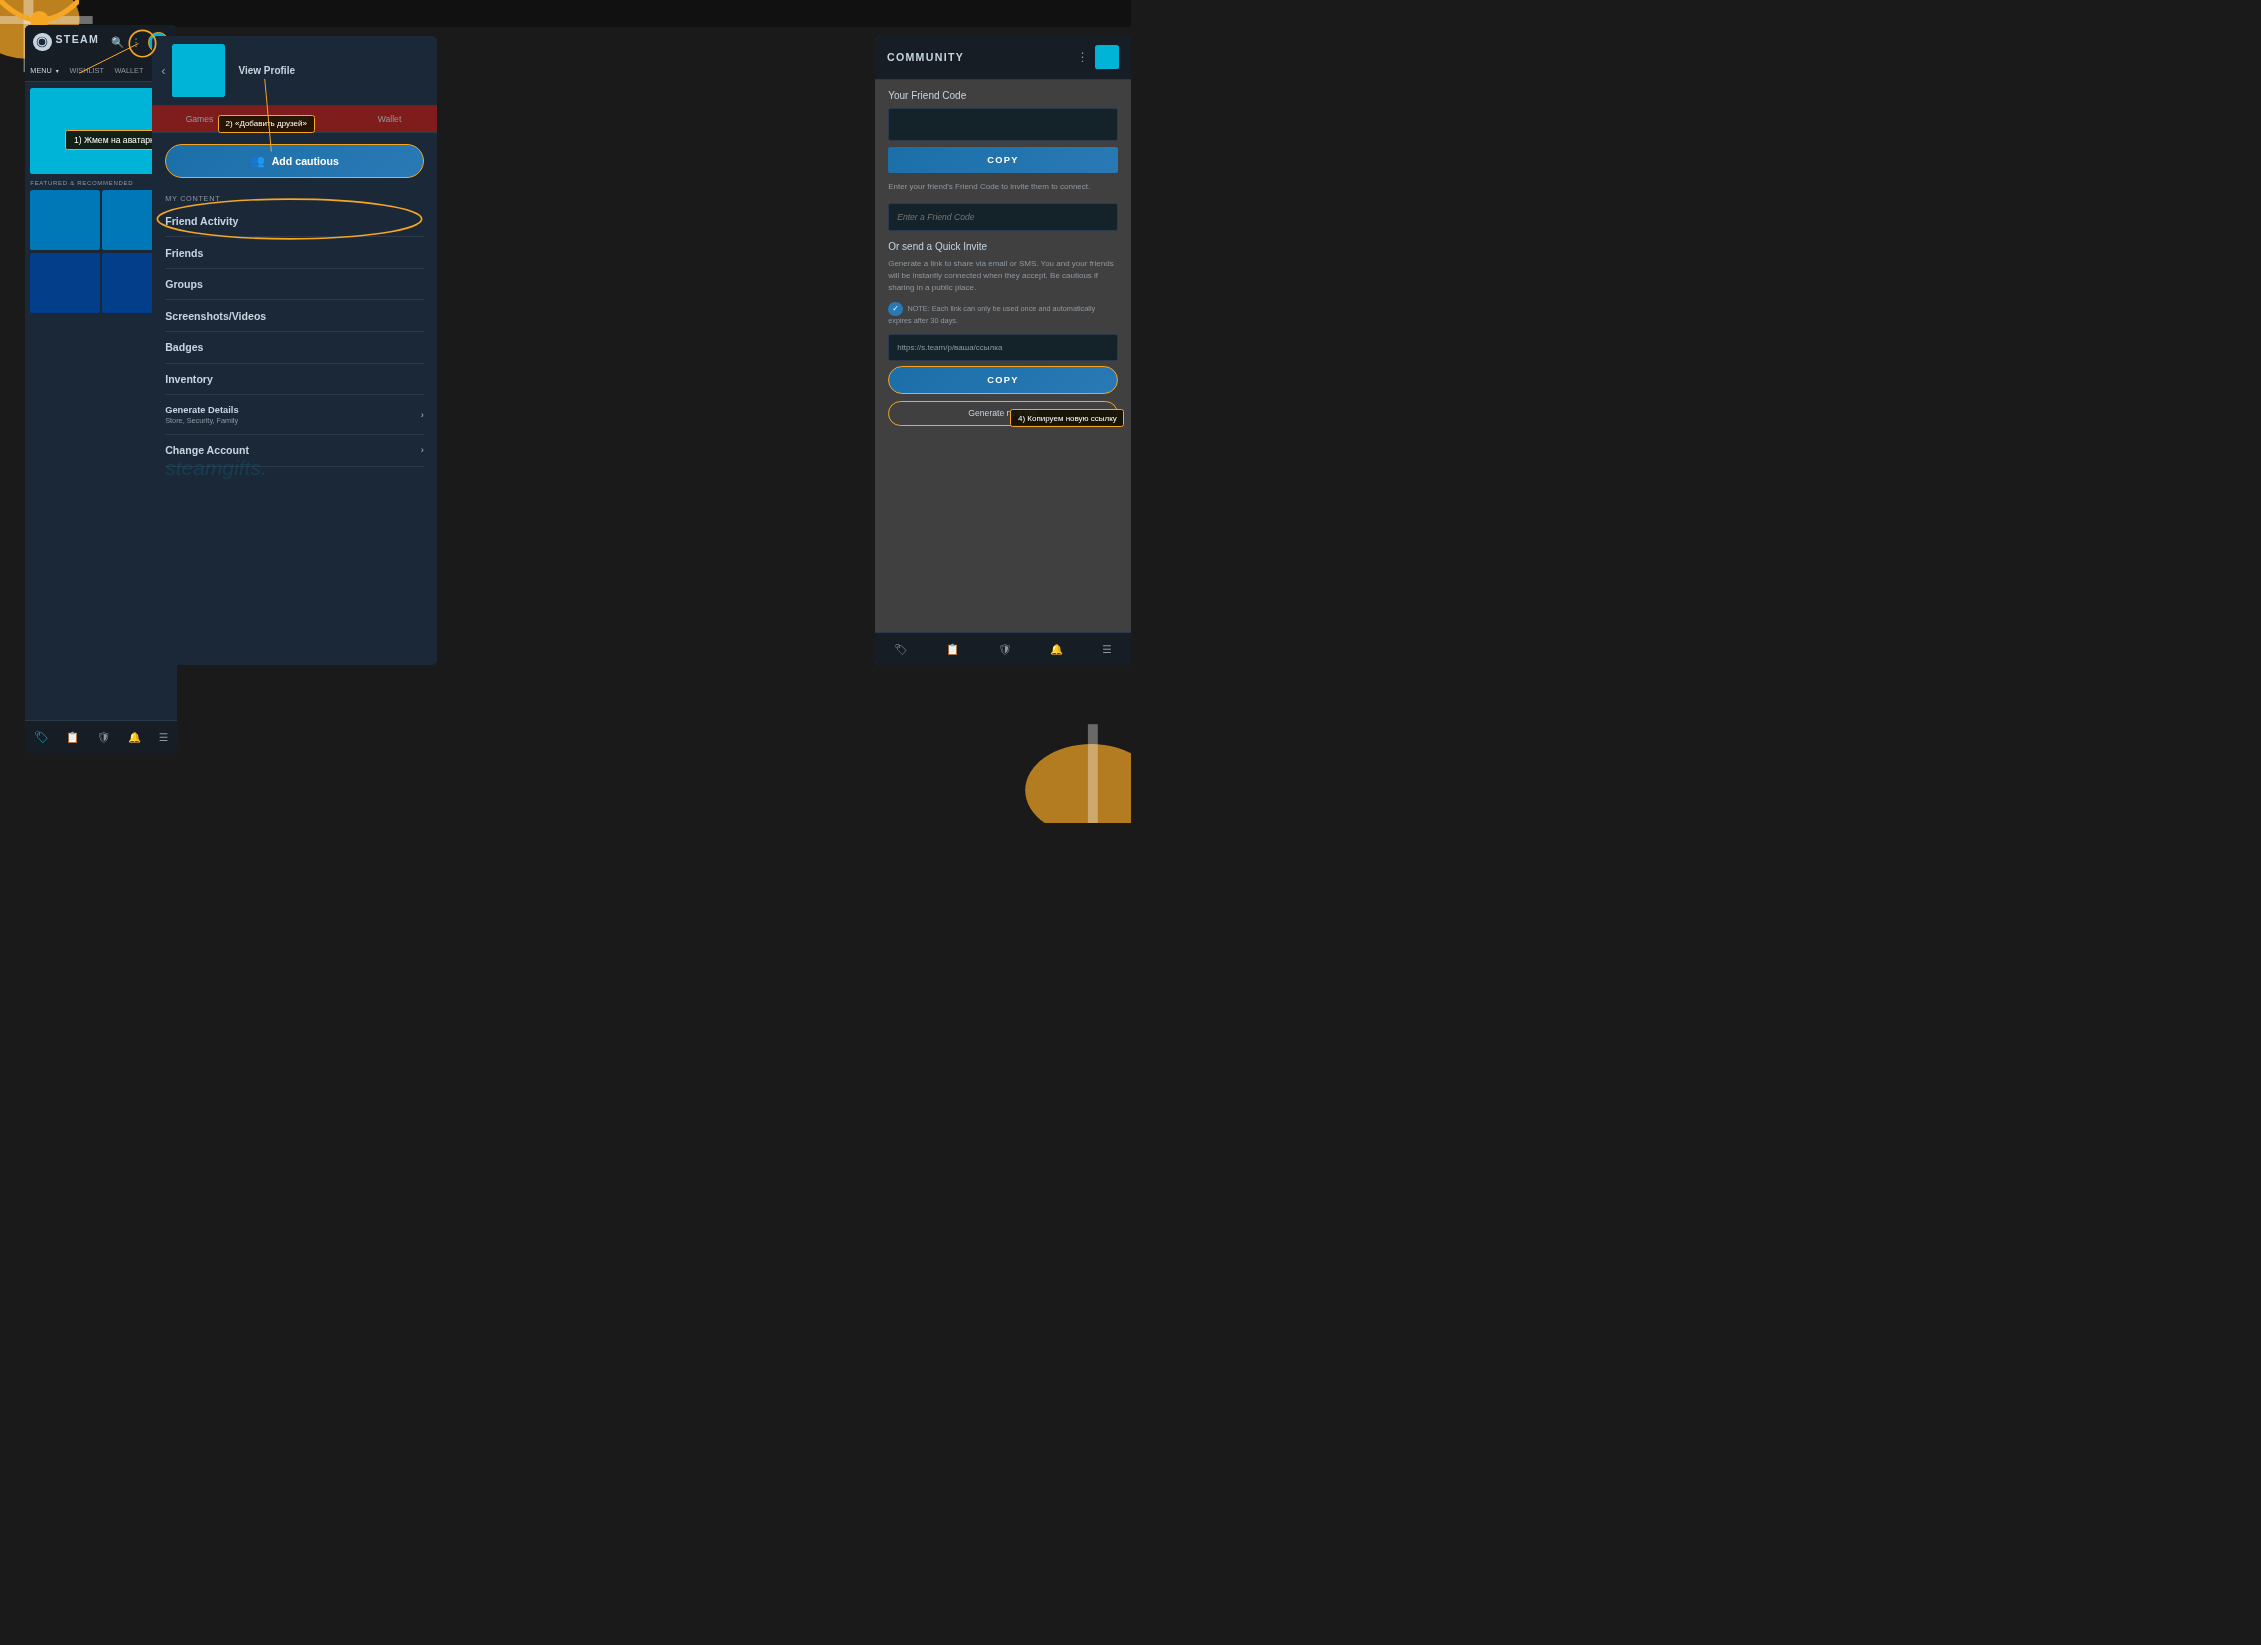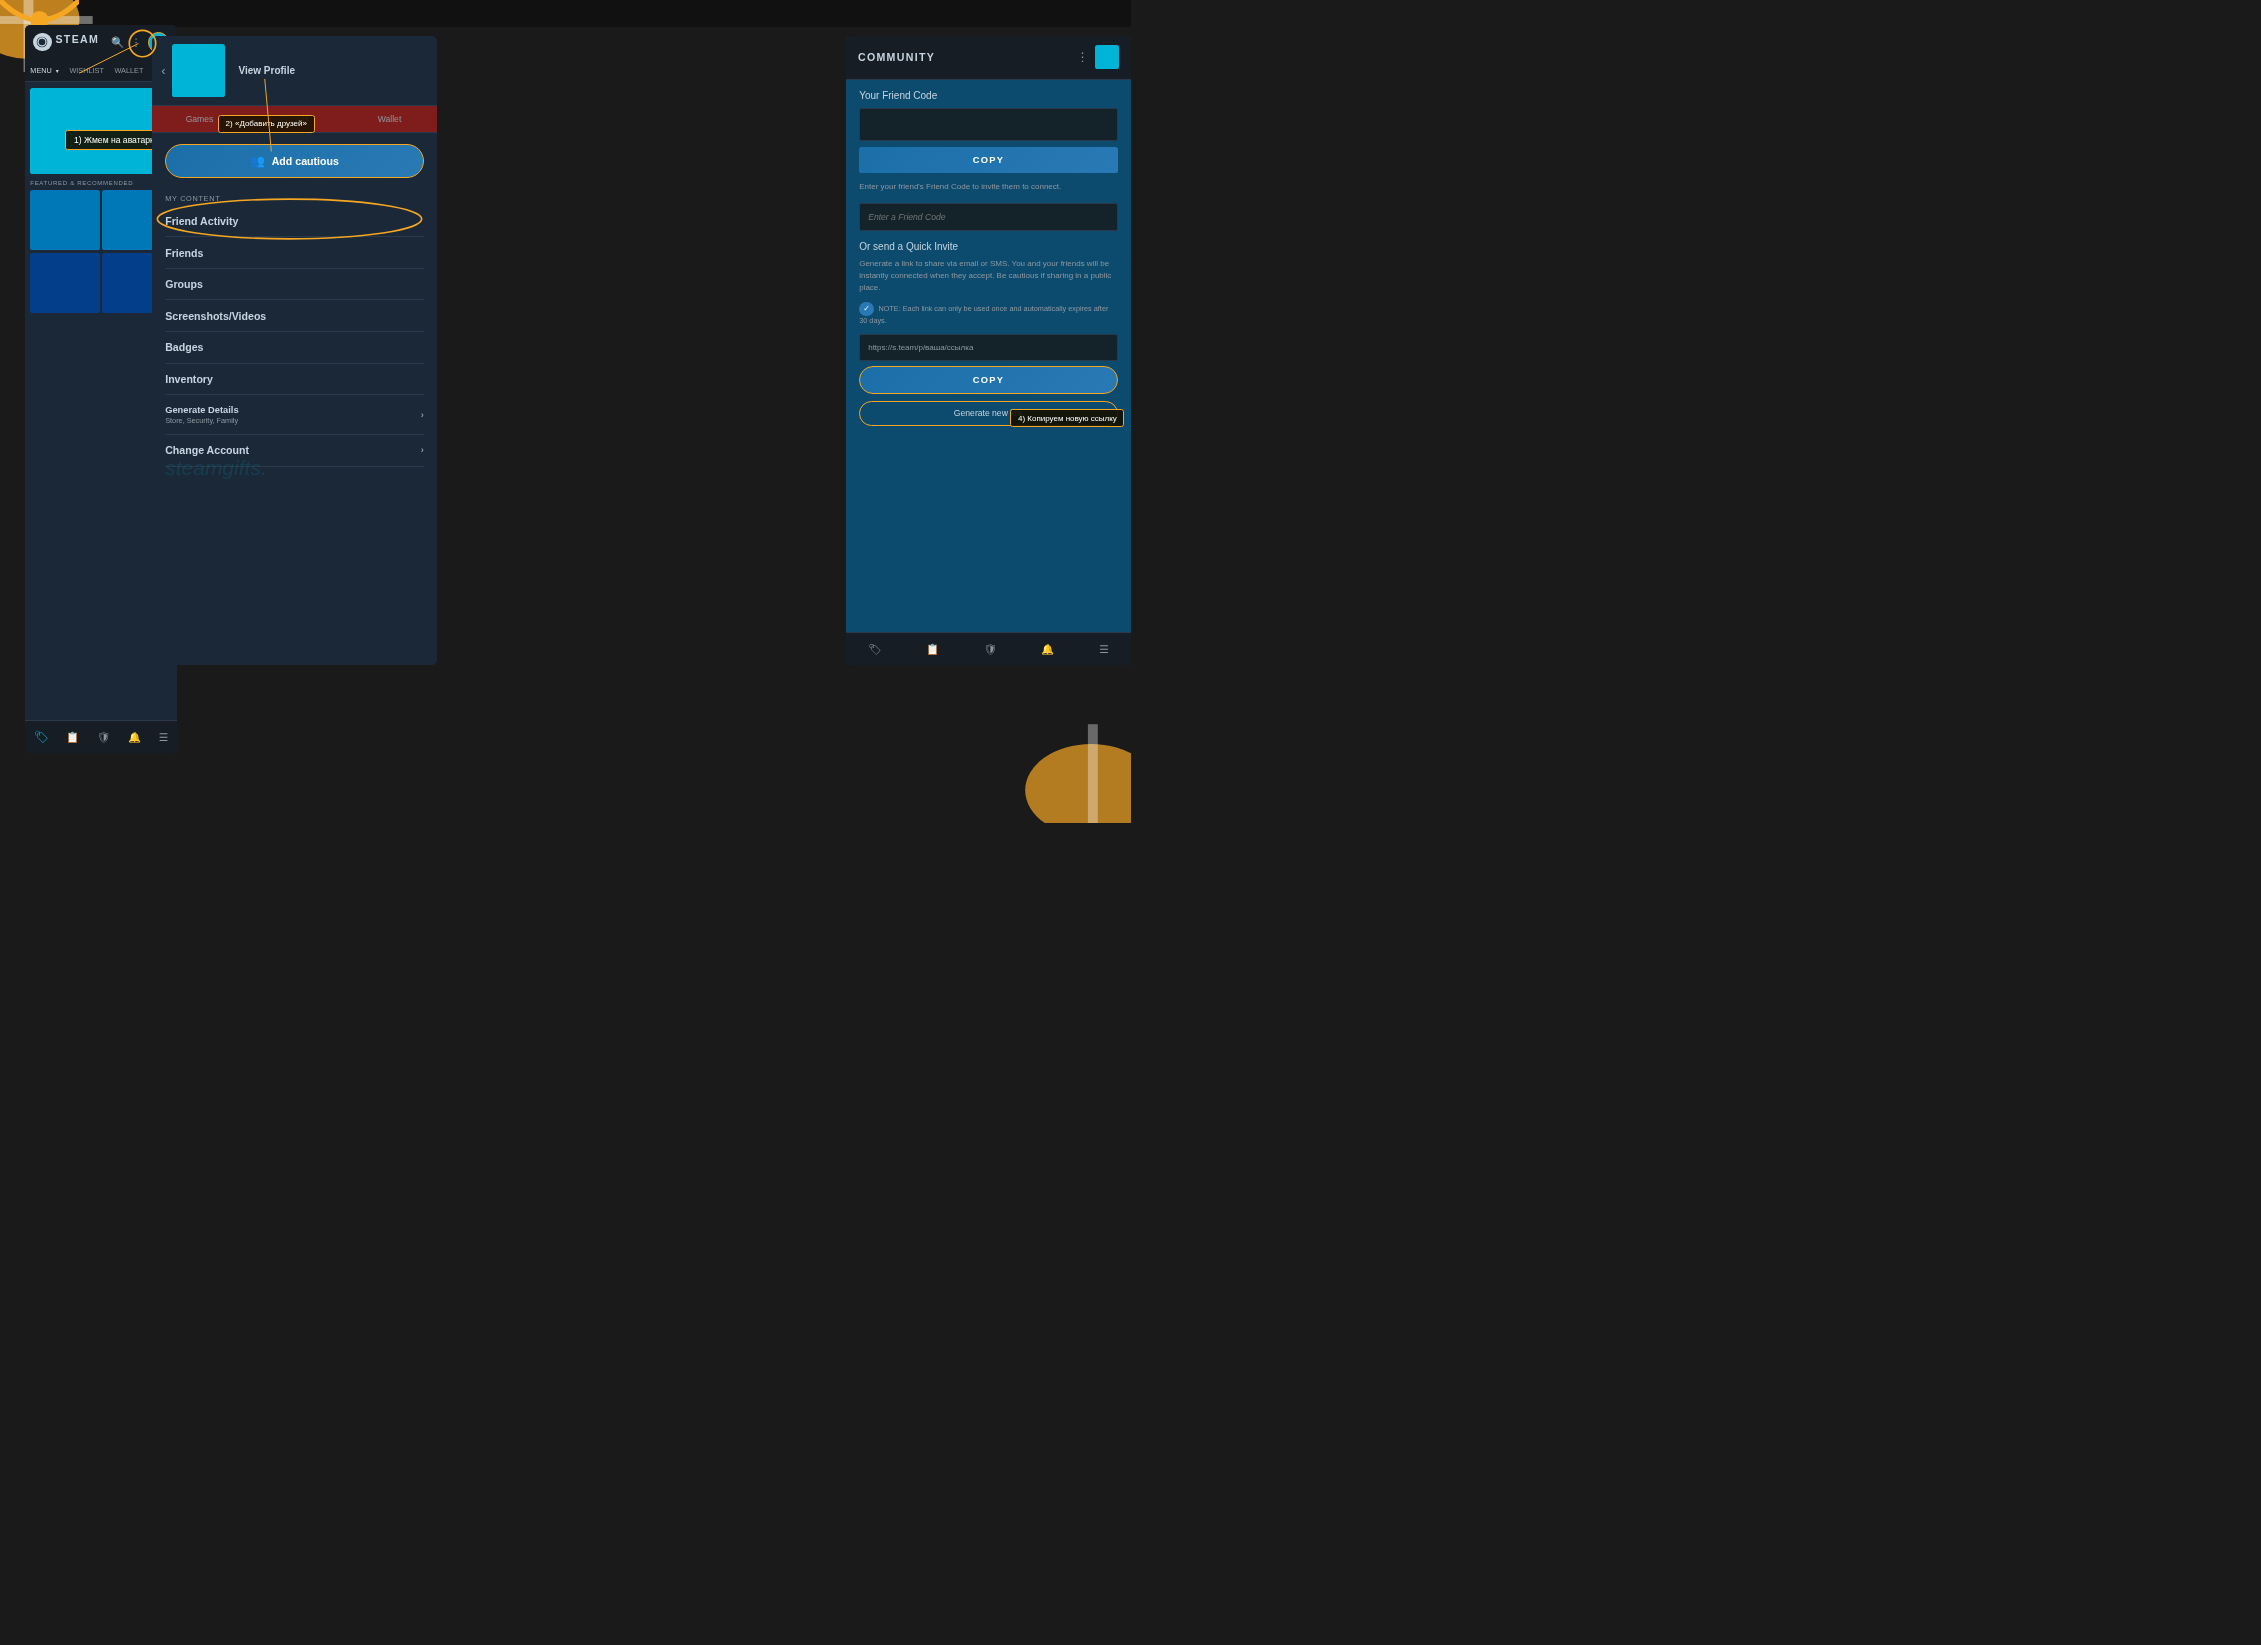--- a/index.html
+++ b/index.html
@@ -305,23 +305,23 @@
       font-style: italic;
       pointer-events: none;
       z-index: 5;
     }
 
     
     .right-panel {
       position: absolute;
       right: 0;
       top: 36px;
-      width: 285px;
+      width: 256px;
       height: 629px;
-      background: #0c4a6e;
+      background: #404040;
       border-radius: 5.3px 0 0 5.3px;
       overflow: hidden;
       z-index: 10;
       margin-left: 28px;
     }
 
     .right-header {
       background: #171d25;
       padding: 9.3px 12px;
       display: flex;

